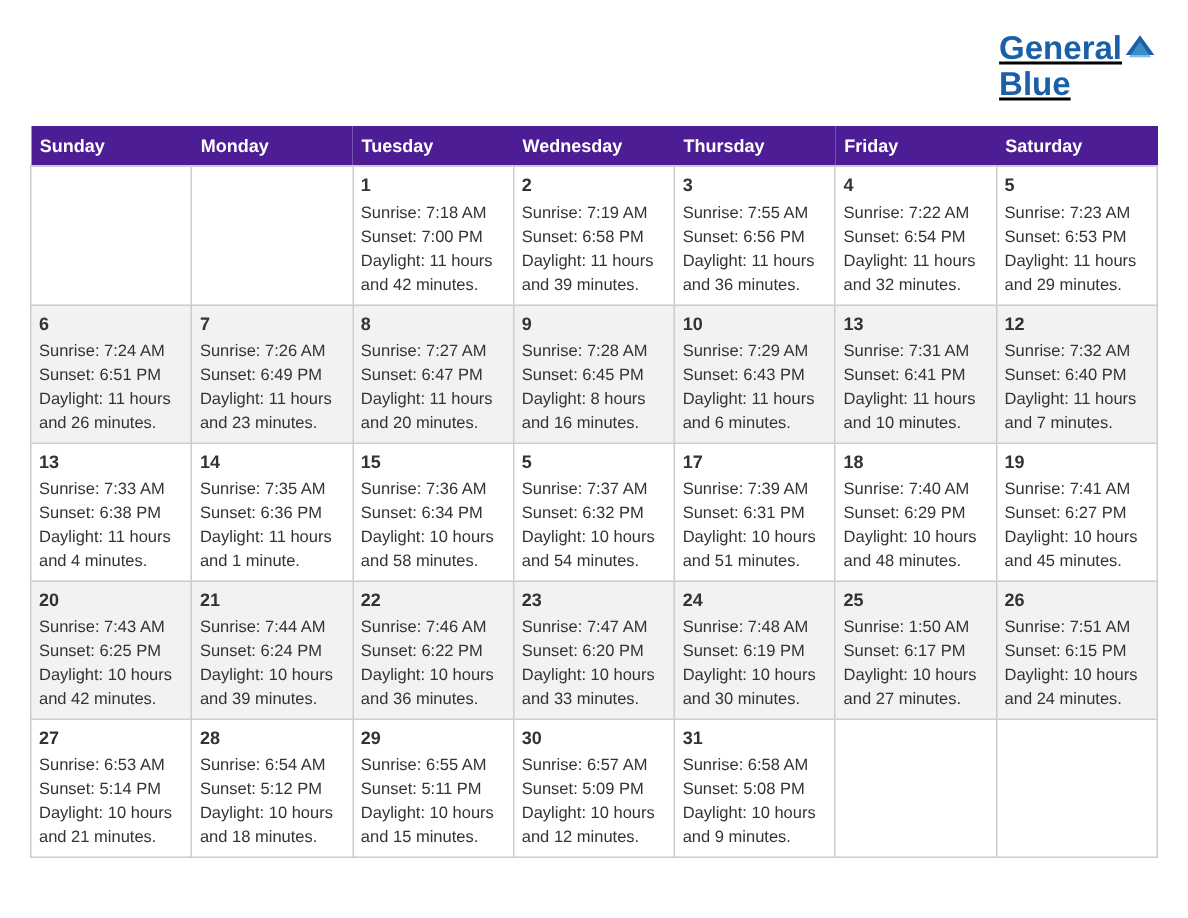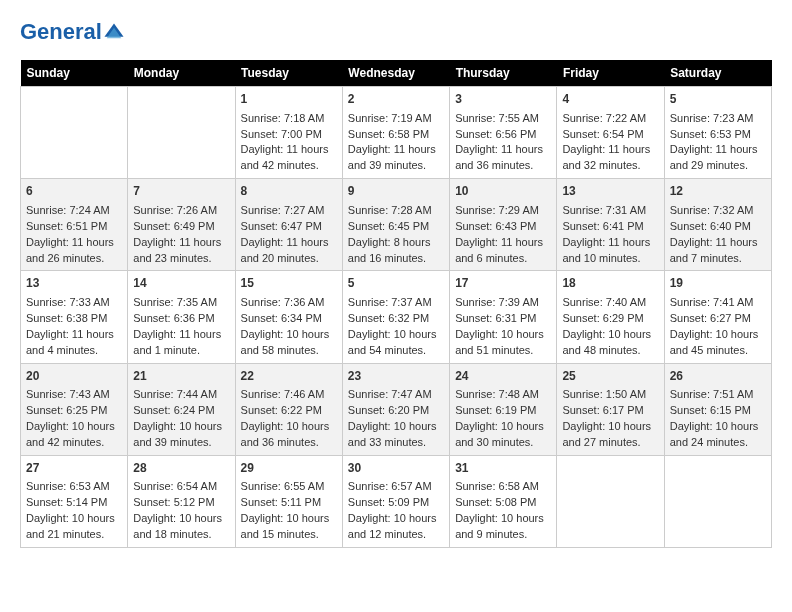--- a/index.html
+++ b/index.html
@@ -5,23 +5,24 @@
     * { box-sizing: border-box; margin: 0; padding: 0; }
     body {
       font-family: Arial, sans-serif;
       background: #fff;
       width: 792px;
       min-height: 612px;
       padding: 20px;
     }
     .header {
       display: flex;
-      justify-content: flex-start;
+      justify-content: flex-end;
       align-items: flex-start;
       margin-bottom: 16px;
+      text-decoration: underline;
     }
     .logo {
       display: flex;
       align-items: center;
     }
     .logo-text {
       font-size: 22px;
       font-weight: bold;
       color: #333;
       line-height: 1.1;
@@ -43,21 +44,21 @@
       font-size: 16px;
       font-weight: normal;
       color: #555;
     }
     table {
       width: 100%;
       border-collapse: collapse;
       font-size: 11px;
     }
     thead tr th {
-      background-color: #000000;
+      background-color: #4c1d95;
       color: #fff;
       text-align: left;
       padding: 6px 6px;
       font-size: 12px;
       font-weight: bold;
     }
     tbody tr td {
       border: 1px solid #ccc;
       vertical-align: top;
       padding: 4px 5px;
@@ -87,20 +88,21 @@
 
 <div class="header">
   <div class="logo">
     <div>
       <div class="logo-text">
         <span style="color:#1a5fa8;">General</span><svg class="logo-icon" viewBox="0 0 30 30" style="display:inline-block;vertical-align:middle;width:22px;height:22px;margin:0 1px;">
             <polygon points="15,2 28,20 2,20" fill="#1a5fa8"></polygon>
             <polygon points="15,8 25,22 5,22" fill="#4a9fd4" opacity="0.7"></polygon>
           </svg>
       </div>
+      <div class="logo-text"><span style="color:#1a5fa8;">Blue</span></div>
     </div>
   </div>
   <div class="title-block">
     <h1></h1>
     <h2></h2>
   </div>
 </div>
 
 <table>
   <thead>

